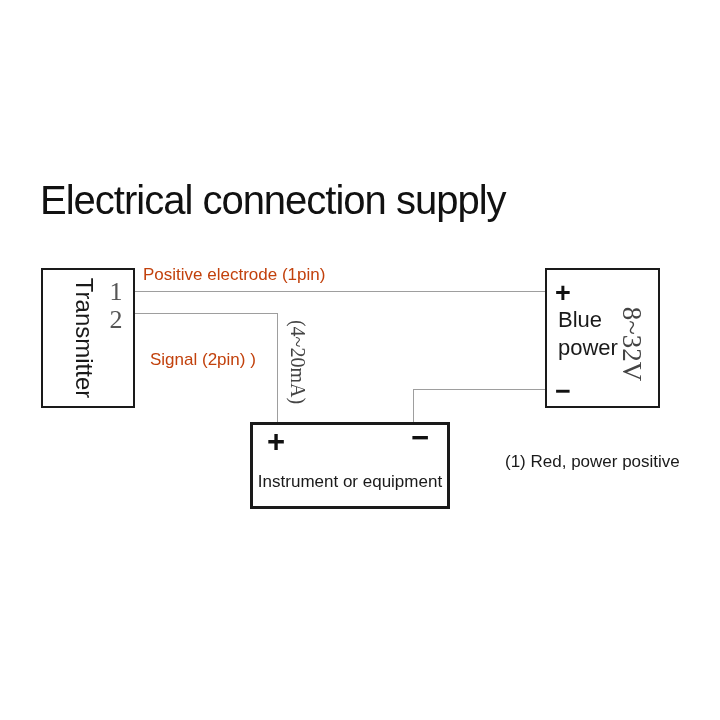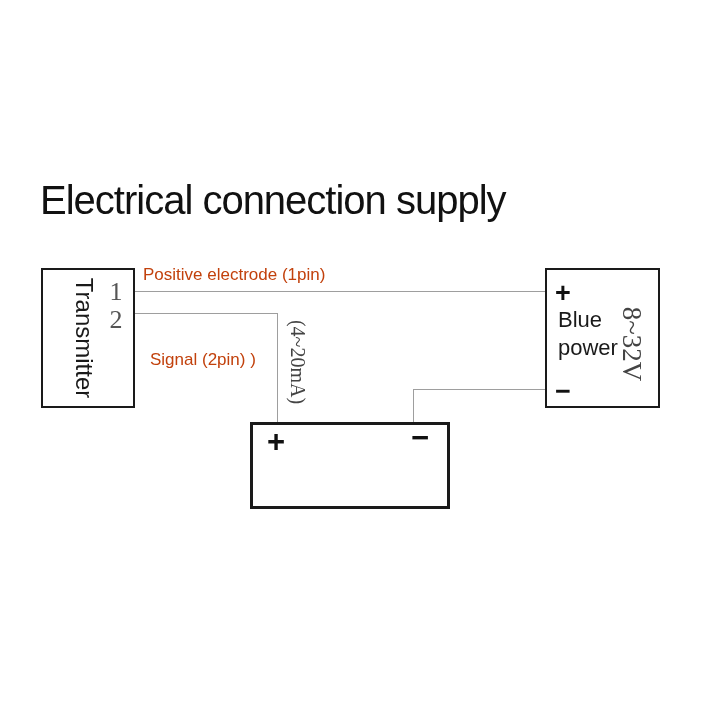--- a/index.html
+++ b/index.html
@@ -87,18 +87,20 @@
       <div>Blue</div>
       <div>power</div>
     </div>
     <div class="rot-label ps-voltage">8~32V</div>
     <div class="terminal ps-minus">−</div>
   </div>
 
   <div class="box" id="instrument-box">
     <div class="terminal inst-plus">+</div>
     <div class="terminal inst-minus">−</div>
+    <div class="inst-label">Instrument or equipment</div>
   </div>
 
   <div class="abs notes">
+    <div>(1) Red, power positive</div>
   </div>
 
 </div>
 
 </body></html>

